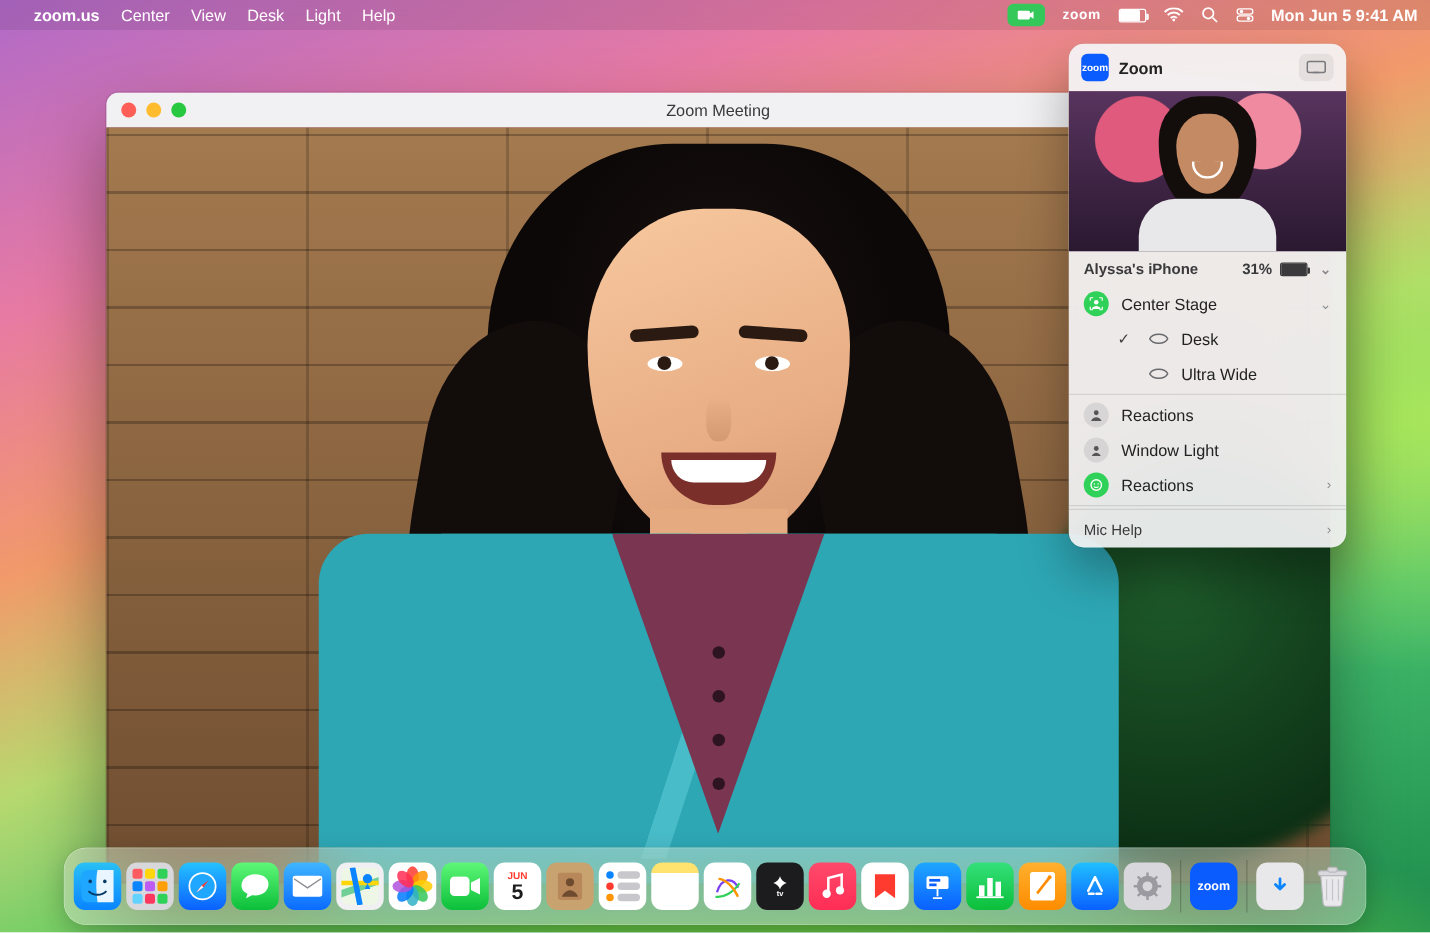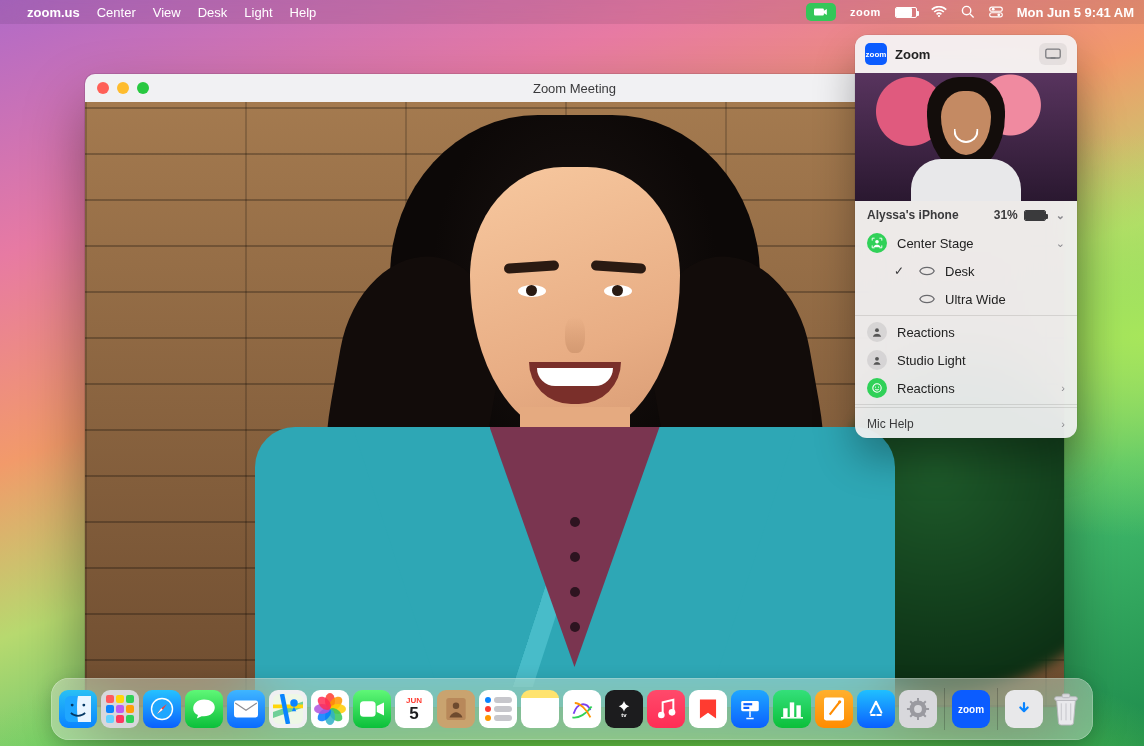--- a/index.html
+++ b/index.html
@@ -286,21 +286,21 @@
       </span>
       <span class="lbl">Reactions</span>
     </div>
     <div class="pop-row">
       <span class="ic gray">
         <svg width="12" height="12" viewBox="0 0 20 20">
             <circle cx="10" cy="8" r="3.2" fill="#555"></circle>
             <path d="M4 18c1.2-3.5 4.5-4.5 6-4.5s4.8 1 6 4.5" fill="#555"></path>
           </svg>
       </span>
-      <span class="lbl">Studio Light</span>
+      <span class="lbl">Window Light</span>
     </div>
     <div class="pop-row">
       <span class="ic green">
         <svg width="12" height="12" viewBox="0 0 20 20">
             <circle cx="10" cy="10" r="7" fill="none" stroke="#fff" stroke-width="1.8"></circle>
             <circle cx="7.5" cy="8.5" r="1" fill="#fff"></circle>
             <circle cx="12.5" cy="8.5" r="1" fill="#fff"></circle>
             <path d="M7 12c1 1.6 5 1.6 6 0" stroke="#fff" stroke-width="1.6" fill="none"></path>
           </svg>
       </span>

